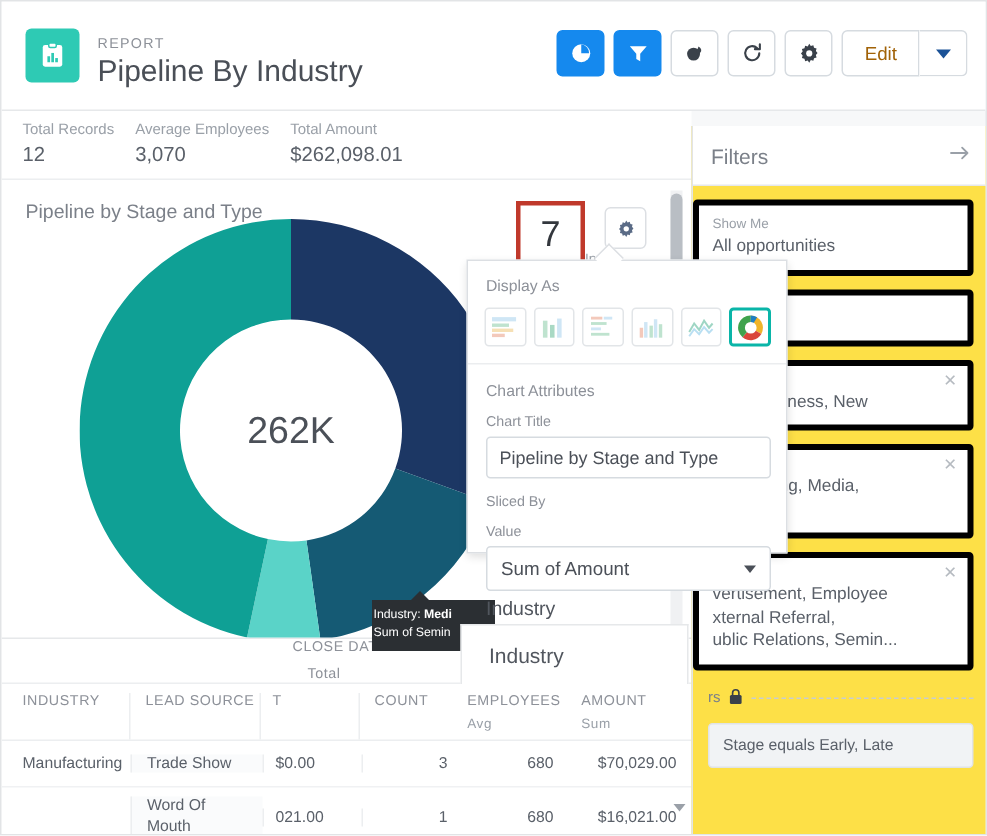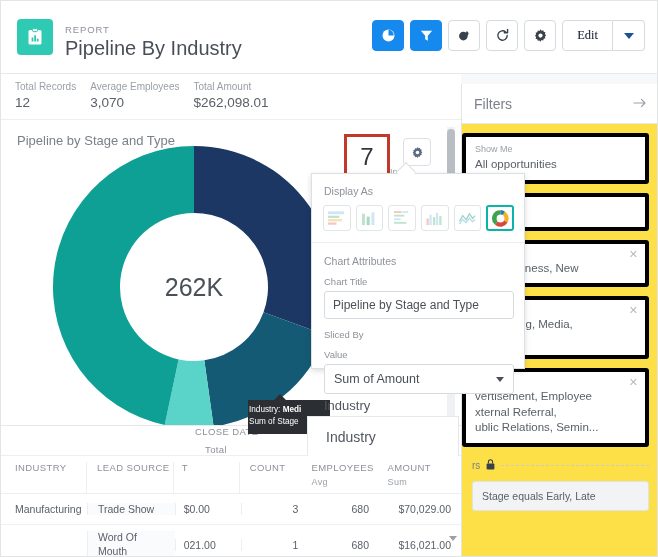--- a/index.html
+++ b/index.html
@@ -42,21 +42,21 @@
     display: flex; align-items: center; gap: 6px;
   }
   .hbtn {
     height: 31px; min-width: 32px; border: 1px solid #d6dbe0; border-radius: 4px;
     background: #fff; display: flex; align-items: center; justify-content: center;
     cursor: pointer; padding: 0 6px;
   }
   .hbtn.primary { background: #1589ee; border-color: #1589ee; }
   .edit-group { display: flex; }
   .edit-group .hbtn:first-child {
-    border-radius: 4px 0 0 4px; padding: 0 14px; font-size: 12.5px; color: #0f172a; font-family: Liberation Serif, serif;
+    border-radius: 4px 0 0 4px; padding: 0 14px; font-size: 12.5px; color: #a16207;
   }
   .edit-group .hbtn:last-child { border-radius: 0 4px 4px 0; border-left: none; width: 30px; }
   .caret-dn {
     width: 0; height: 0; border-left: 5px solid transparent;
     border-right: 5px solid transparent; border-top: 6px solid #1b5297;
   }
 
   
   .summary {
     position: absolute; left: 0; top: 73px; width: 460px; height: 46px;
@@ -328,21 +328,21 @@
       <div class="donut-center-label">262K</div>
     </div>
   </div>
 
   <div class="tt-arrow"></div>
   <div class="chart-tooltip">
     <div>
       <span>Industry:</span>
       <b>Medi</b>
     </div>
-    <div>Sum of Stage</div>
+    <div>Sum of Semin</div>
   </div>
 
   <div class="vscroll"></div>
   <div class="vscroll-thumb"></div>
 
   <div class="table-area">
     <div class="thead-top">
       <div class="c-ind"></div>
       <div class="c-lead" style="background:transparent;border-left:none">CLOSE DATE</div>
       <div class="c-close" style="border-left:none"></div>

